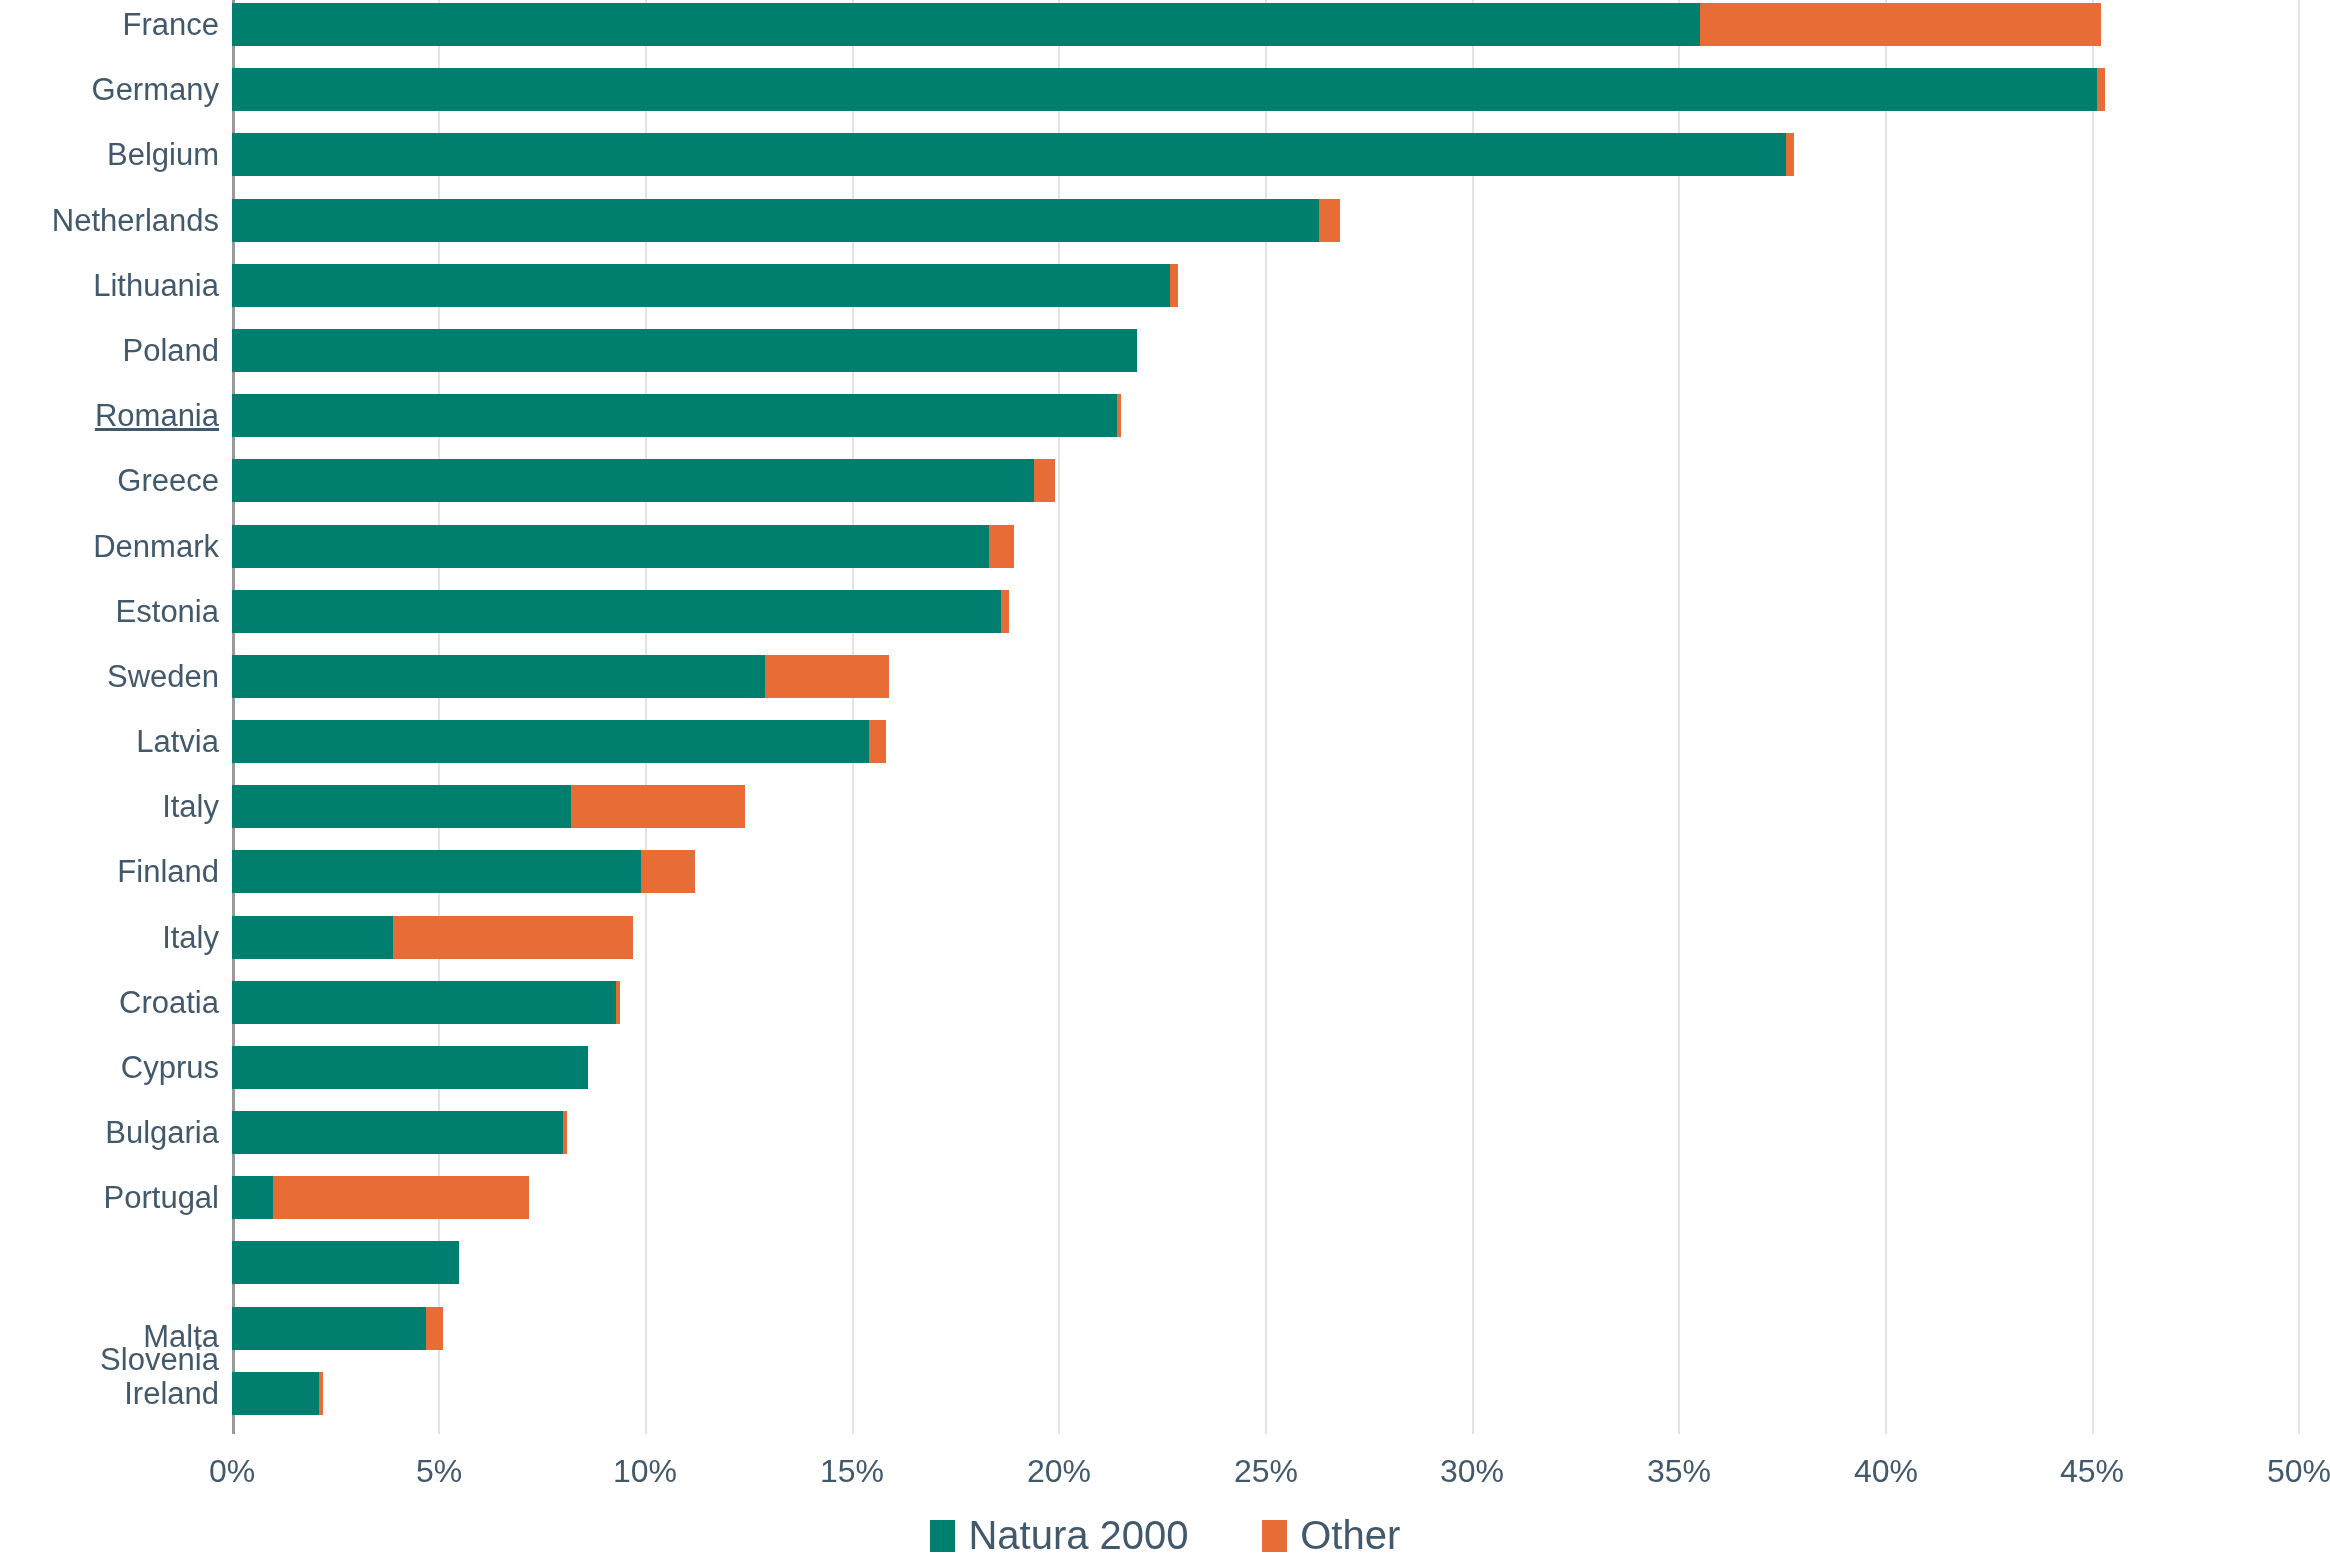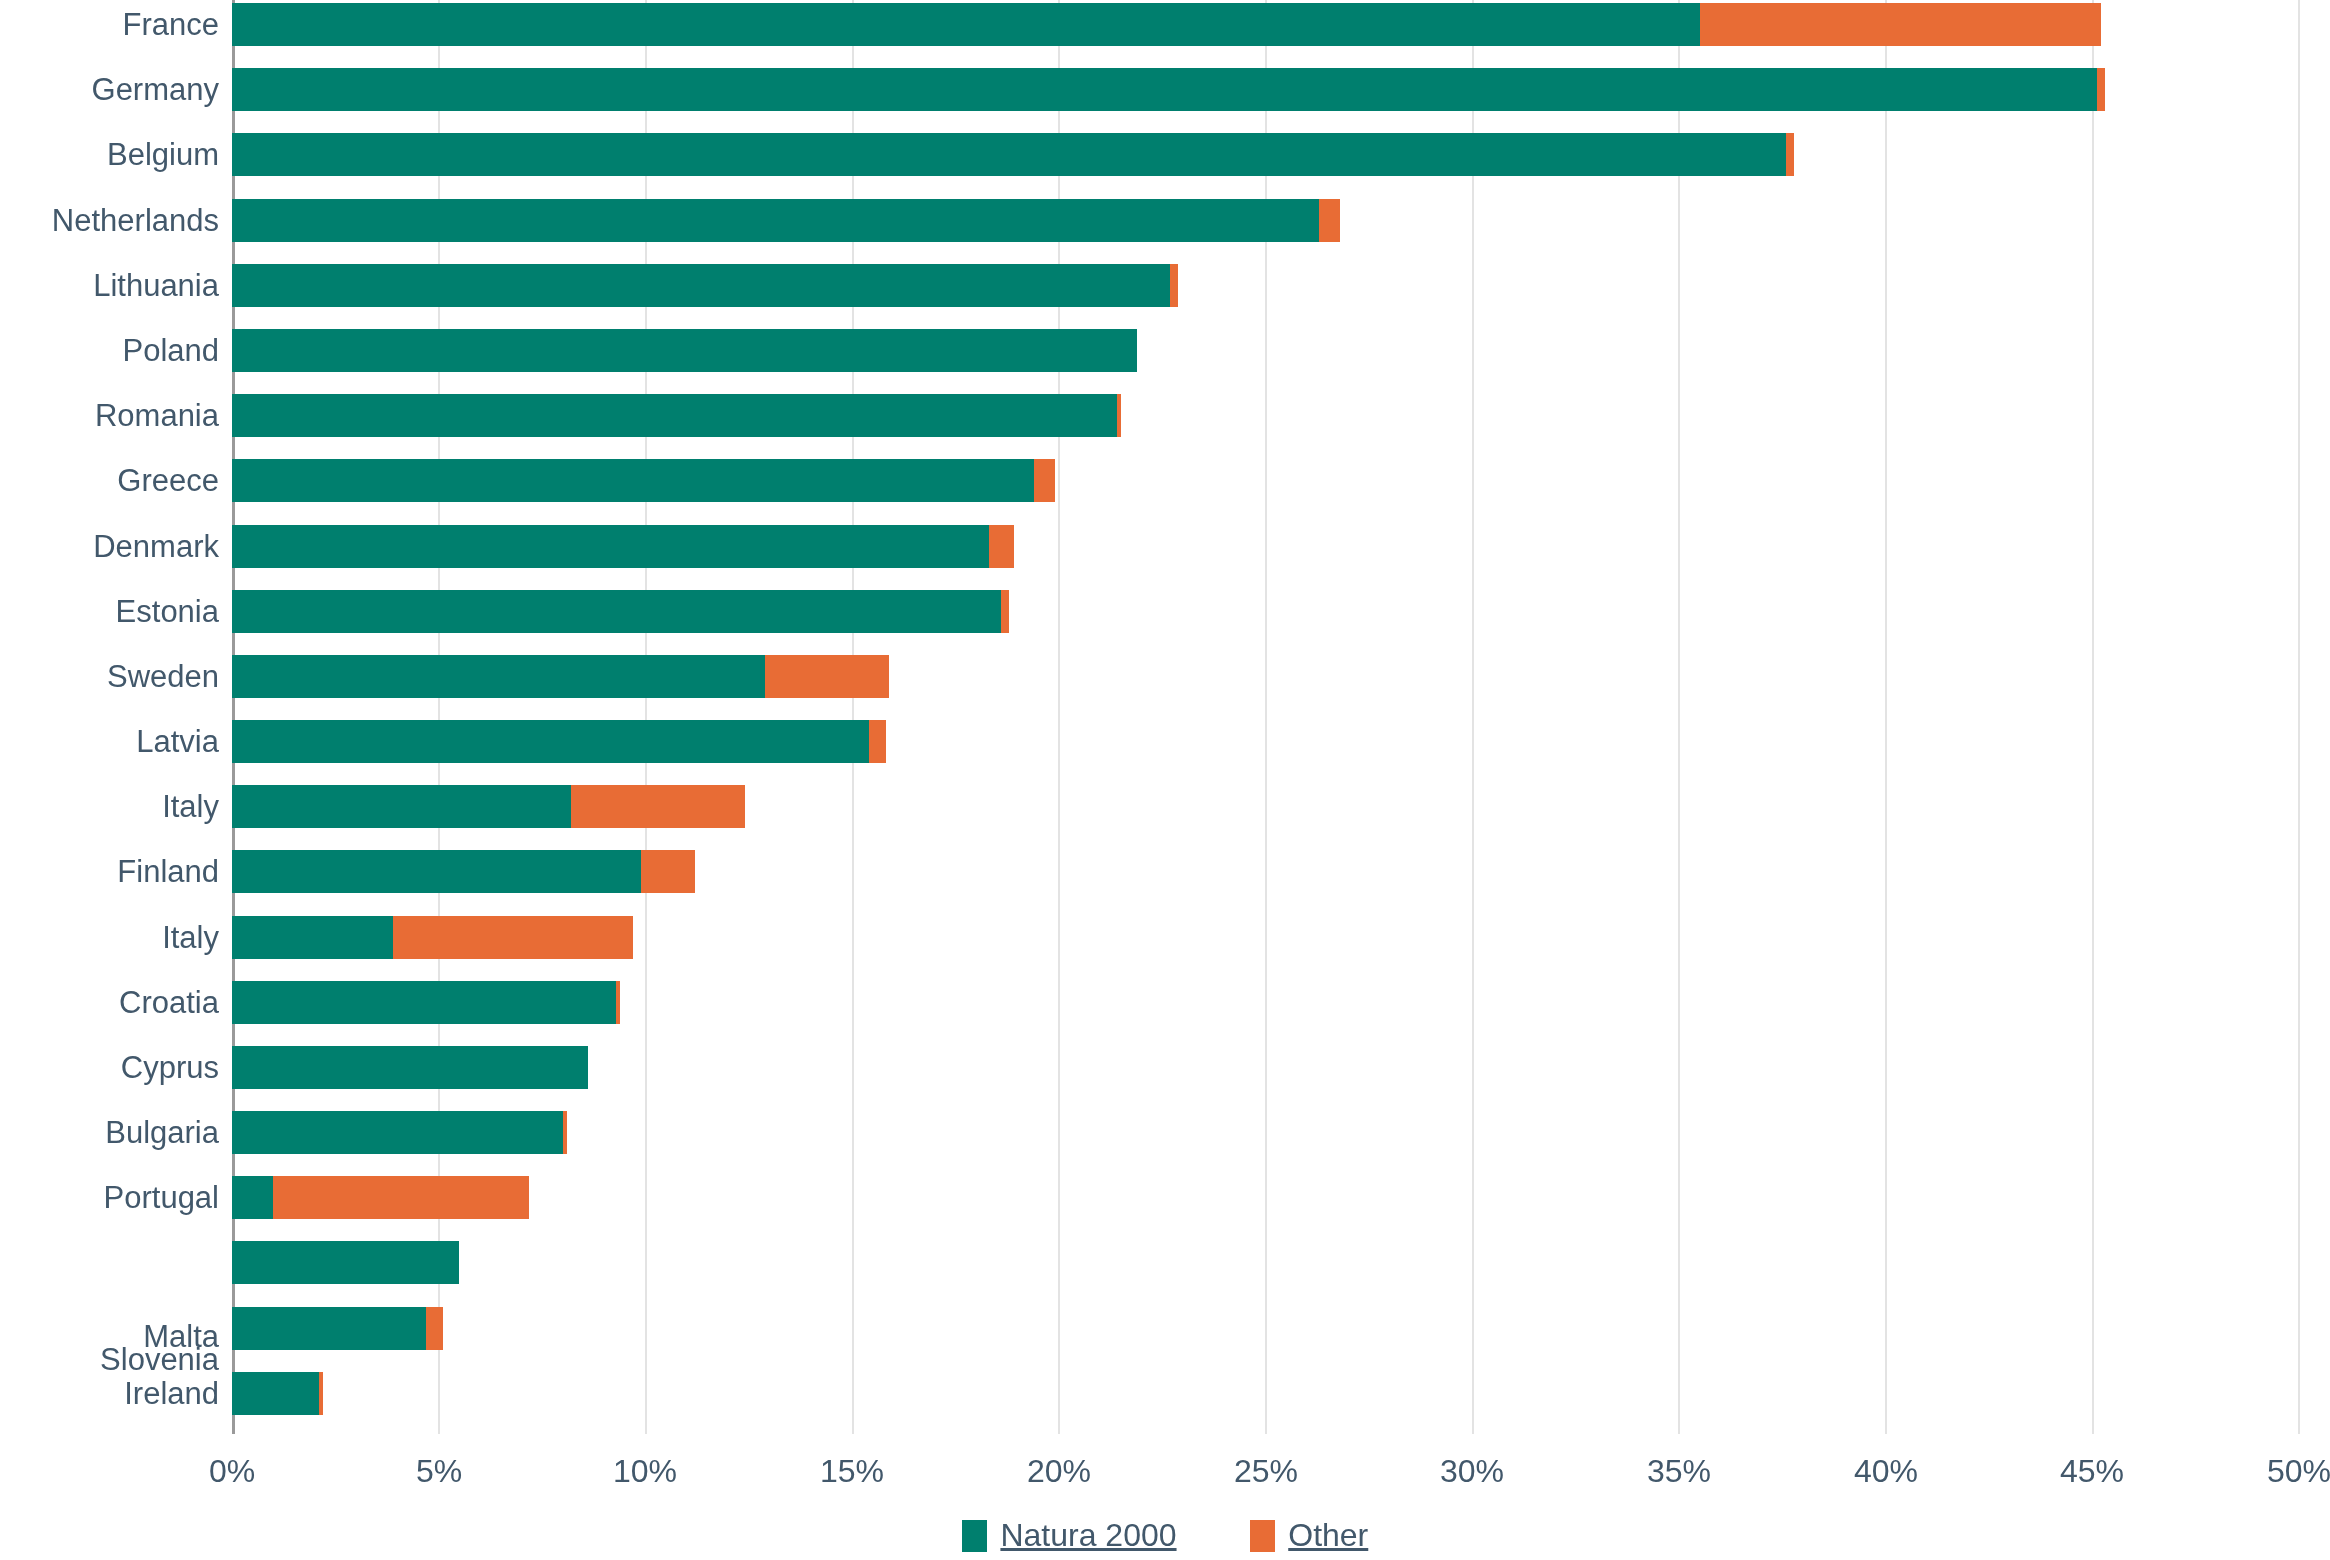--- a/index.html
+++ b/index.html
@@ -118,38 +118,37 @@
   }
   .legend-swatch {
     width: 25px;
     height: 32px;
     flex: none;
   }
   .legend-swatch.natura { background: #007F6E; }
   .legend-swatch.other  { background: #E86C35; }
   .legend-text {
     color: #42586B;
-    font-size: 32px;
+    font-size: 40px;
     white-space: nowrap;
-    text-decoration: underline;
   }
 </style>
 </head>
 <body>
 
 <div id="chart-root">
 
   <div class="cat-labels">
       <div class="cat-label" style="top: 3.1px;">France</div>
       <div class="cat-label" style="top: 68px;">Germany</div>
       <div class="cat-label" style="top: 133px;">Belgium</div>
       <div class="cat-label" style="top: 199px;">Netherlands</div>
       <div class="cat-label" style="top: 264px;">Lithuania</div>
       <div class="cat-label" style="top: 329px;">Poland</div>
-      <div class="cat-label" style="top: 394px;">Romania</div>
+      <div class="cat-label" style="top: 394px; text-decoration: underline;">Romania</div>
       <div class="cat-label" style="top: 459px;">Greece</div>
       <div class="cat-label" style="top: 525px;">Denmark</div>
       <div class="cat-label" style="top: 590px;">Estonia</div>
       <div class="cat-label" style="top: 655px;">Sweden</div>
       <div class="cat-label" style="top: 720px;">Latvia</div>
       <div class="cat-label" style="top: 785px;">Italy</div>
       <div class="cat-label" style="top: 850px; padding-left: 48px;">Finland</div>
       <div class="cat-label" style="top: 916px;">Italy</div>
       <div class="cat-label" style="top: 981px;">Croatia</div>
       <div class="cat-label" style="top: 1046px;">Cyprus</div>

